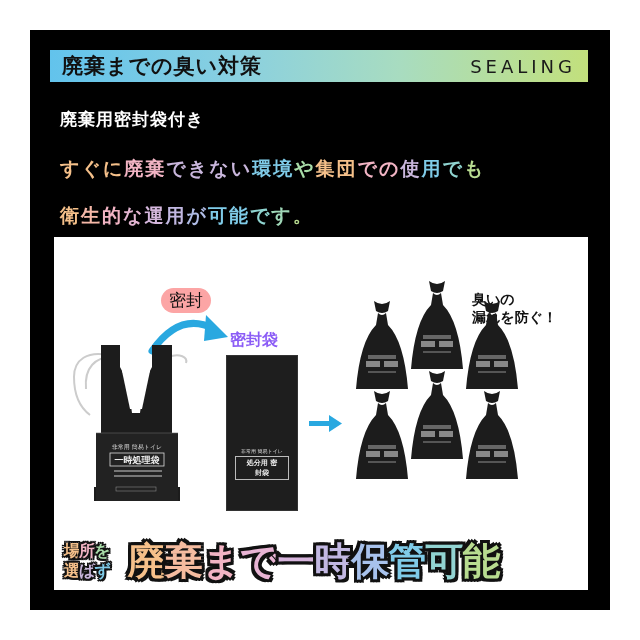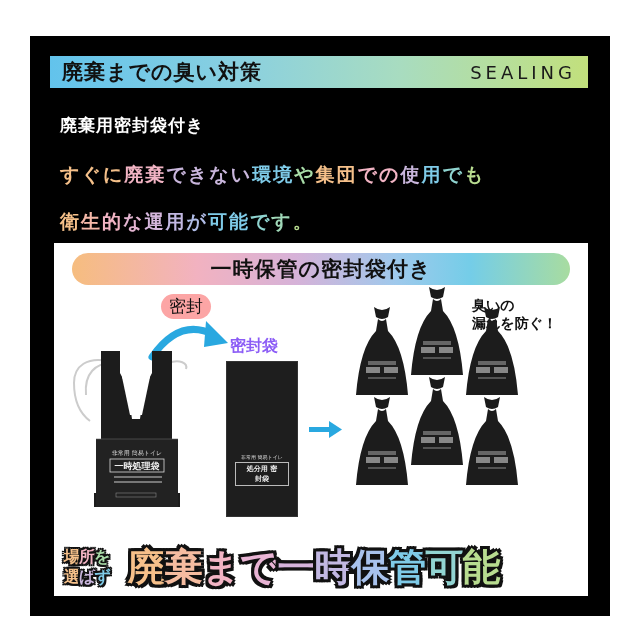--- a/index.html
+++ b/index.html
@@ -1,18 +1,18 @@
 <!DOCTYPE html>
 <html><head>
 <meta charset="utf-8">
 <style>
   html, body { margin:0; padding:0; }
   body { width:640px; height:640px; background:#ffffff; position:relative; overflow:hidden;
          font-family:"DejaVu Sans", sans-serif; }
-  .frame { position:absolute; left:30px; top:36px; width:580px; height:580px; background:#000; }
+  .frame { position:absolute; left:30px; top:30px; width:580px; height:580px; background:#000; }
   .title-bar { position:absolute; left:20px; top:20px; width:538px; height:32px;
     background:linear-gradient(90deg,#62c3ec 0%,#8ad0e0 35%,#a8dcc0 65%,#c2e07c 100%);
     display:flex; align-items:center; justify-content:space-between; padding:0 12px; box-sizing:border-box; }
   .title-bar .jp { font-size:21px; font-weight:bold; color:#111; letter-spacing:1px; }
   .title-bar .en { font-family:"DejaVu Sans", sans-serif; font-size:18px; color:#1a1a1a; letter-spacing:4px; }
   .subtitle { position:absolute; left:30px; top:66px; font-size:17px; font-weight:bold; color:#fff; letter-spacing:1px;margin-top:12px; }
   .desc { position:absolute; left:30px; font-size:19px; font-weight:bold; letter-spacing:2px; white-space:nowrap;margin-top:13px; }
   .desc.l1 { top:113px; }
   .desc.l2 { top:160px; }
   .panel { position:absolute; left:24px; top:207px; width:534px; height:353px; background:#fff; }
@@ -47,23 +47,20 @@
     <span class="jp">廃棄までの臭い対策</span>
     <span class="en">SEALING</span>
   </div>
 
   <div class="subtitle">廃棄用密封袋付き</div>
 
   <div class="desc l1"><span style="color: rgb(245, 192, 138);">すぐに</span><span style="color: rgb(242, 180, 196);">廃棄</span><span style="color: rgb(201, 182, 220);">できない</span><span style="color: rgb(127, 203, 232);">環境</span><span style="color: rgb(168, 220, 168);">や</span><span style="color: rgb(245, 192, 138);">集団</span><span style="color: rgb(242, 180, 196);">での</span><span style="color: rgb(201, 182, 220);">使</span><span style="color: rgb(127, 203, 232);">用</span><span style="color: rgb(143, 212, 208);">で</span><span style="color: rgb(184, 220, 144);">も</span></div>
   <div class="desc l2"><span style="color: rgb(245, 192, 138);">衛</span><span style="color: rgb(245, 184, 168);">生</span><span style="color: rgb(242, 180, 196);">的</span><span style="color: rgb(226, 180, 208);">な</span><span style="color: rgb(212, 182, 220);">運</span><span style="color: rgb(194, 184, 226);">用</span><span style="color: rgb(176, 188, 230);">が</span><span style="color: rgb(127, 203, 232);">可能</span><span style="color: rgb(143, 212, 208);">で</span><span style="color: rgb(160, 216, 184);">す</span><span style="color: rgb(184, 220, 144);">。</span></div>
 
   <div class="panel">
-    <div class="pill">
-      <span>一時保管の密封袋付き</span>
-    </div>
 
     <div class="seal-label">密封</div>
 
     <svg class="curve-arrow" width="90" height="50" viewBox="0 0 90 50">
       <path d="M8 44 Q36 4 70 22" stroke="#29a8e0" stroke-width="7" fill="none" stroke-linecap="round"></path>
       <polygon points="62,8 84,30 60,34" fill="#29a8e0"></polygon>
     </svg>
 
     <div class="bag-label">密封袋</div>
 

